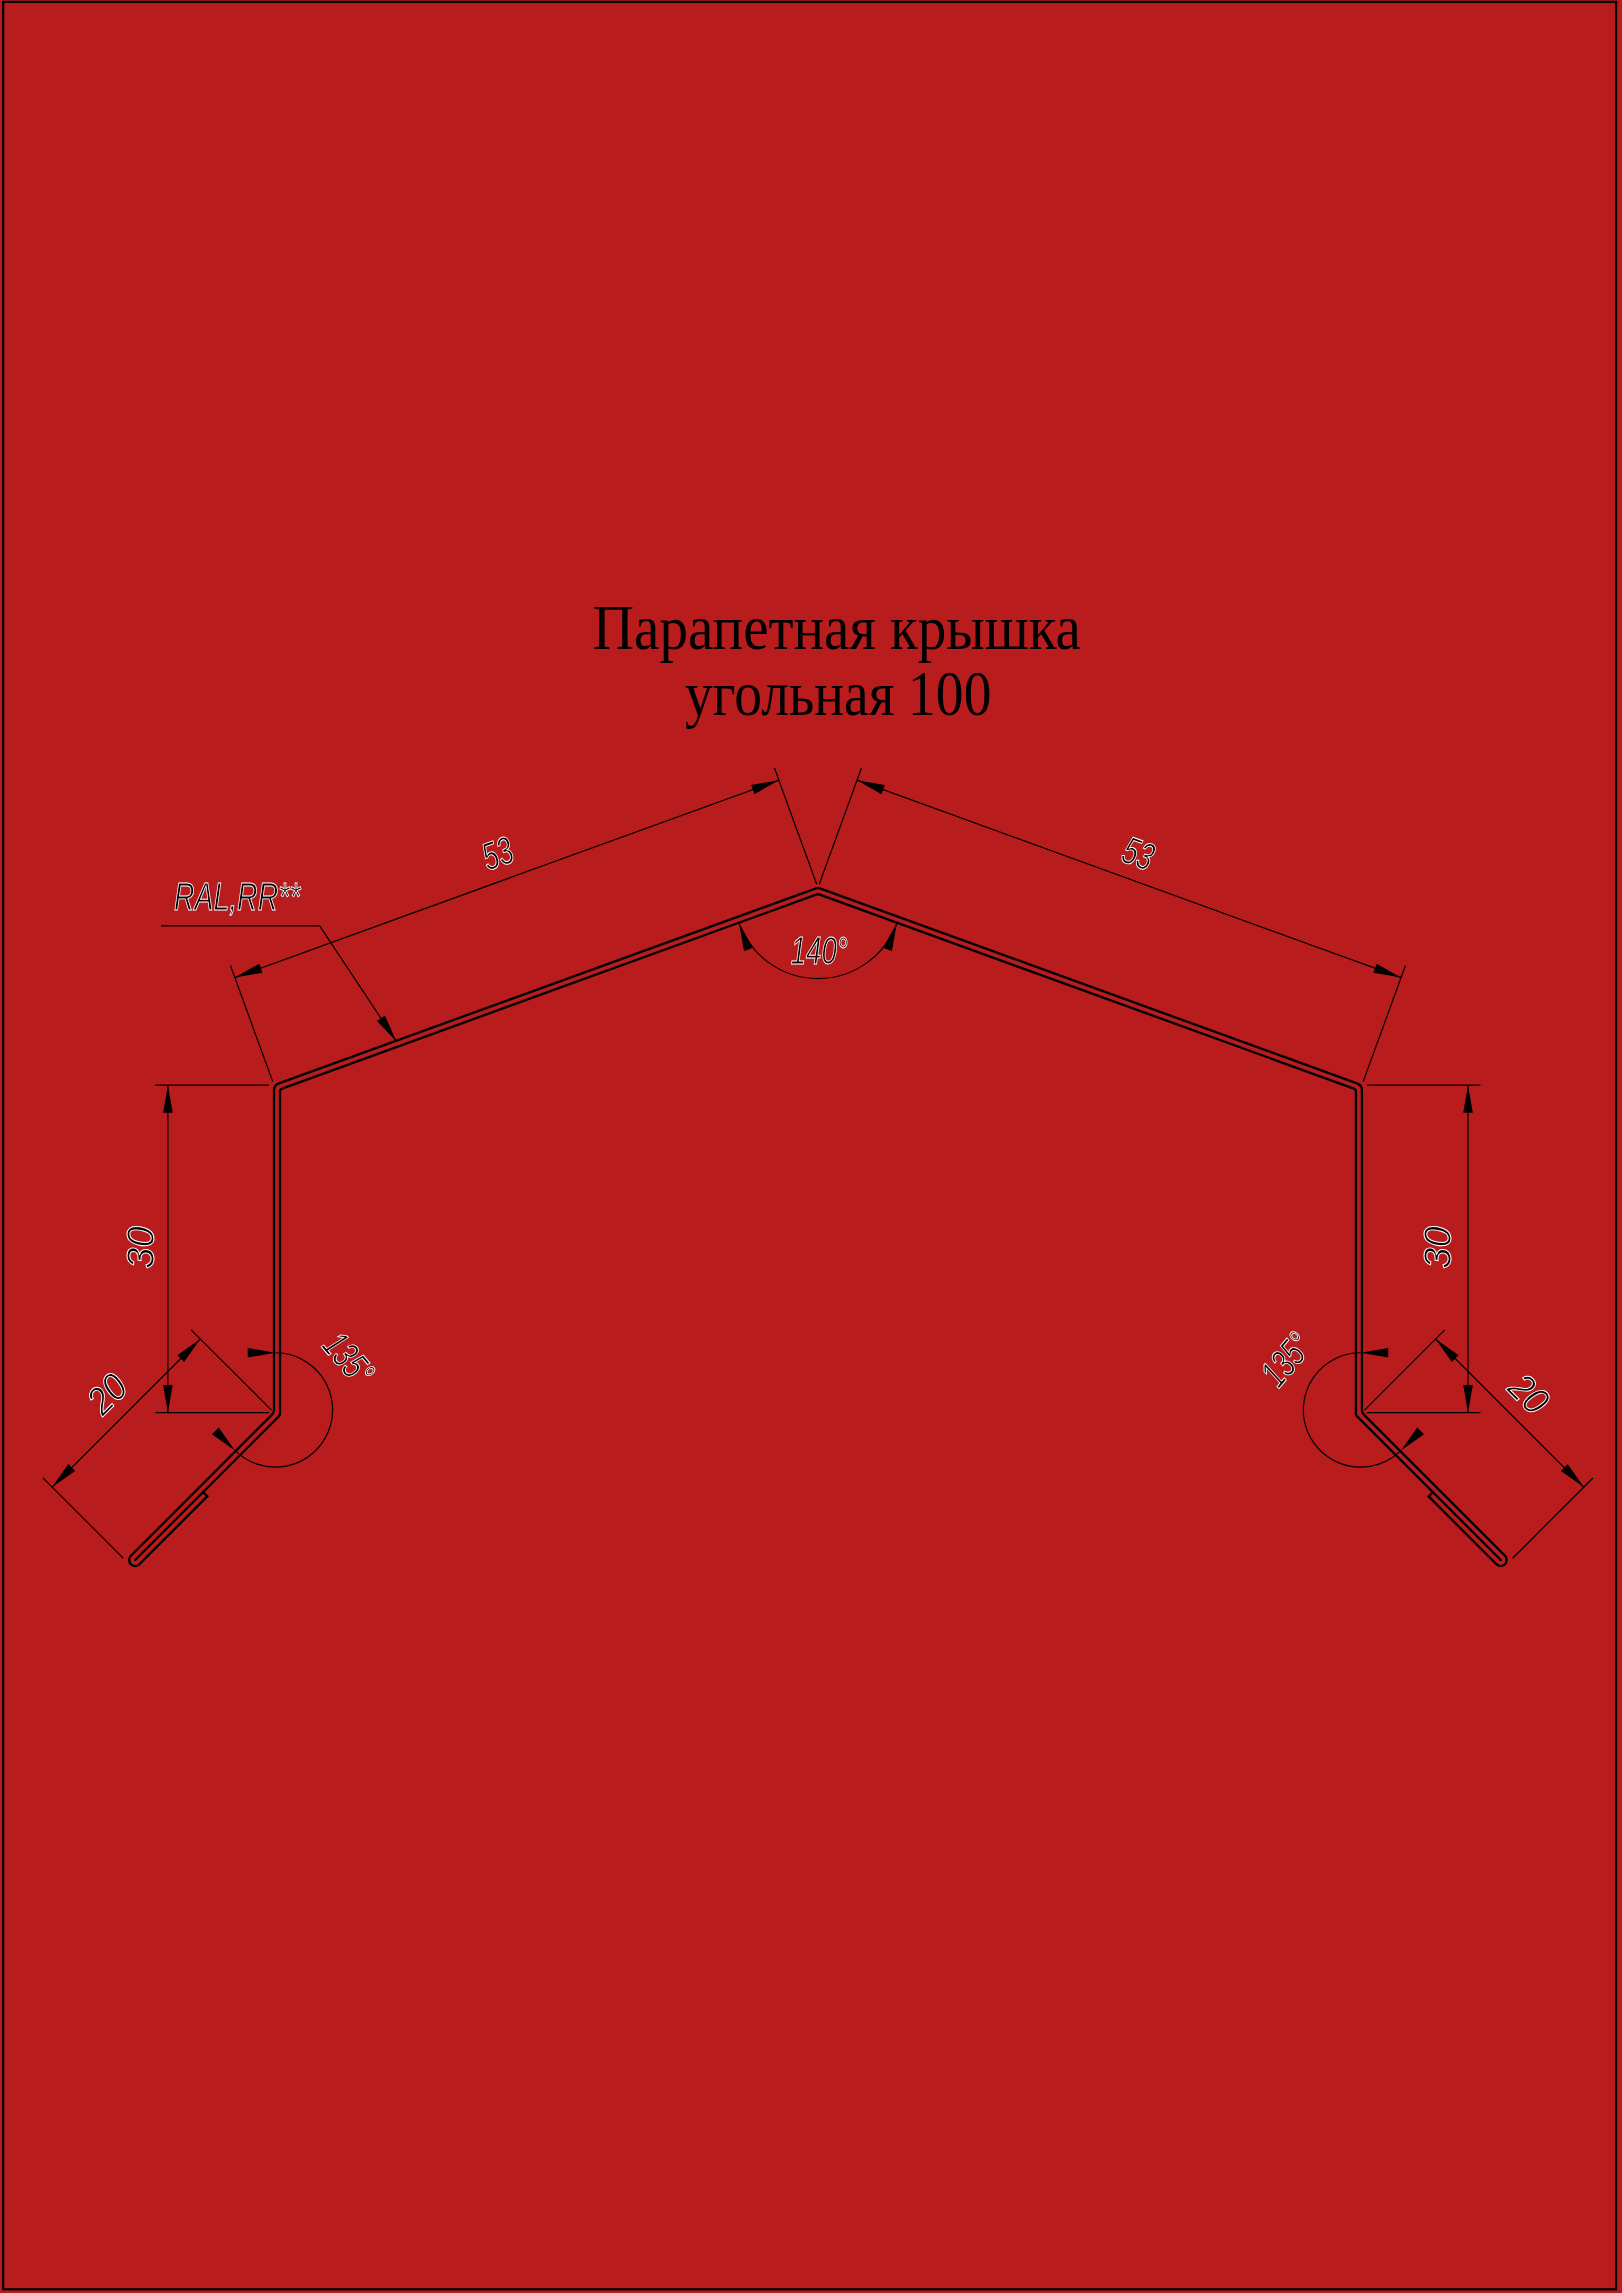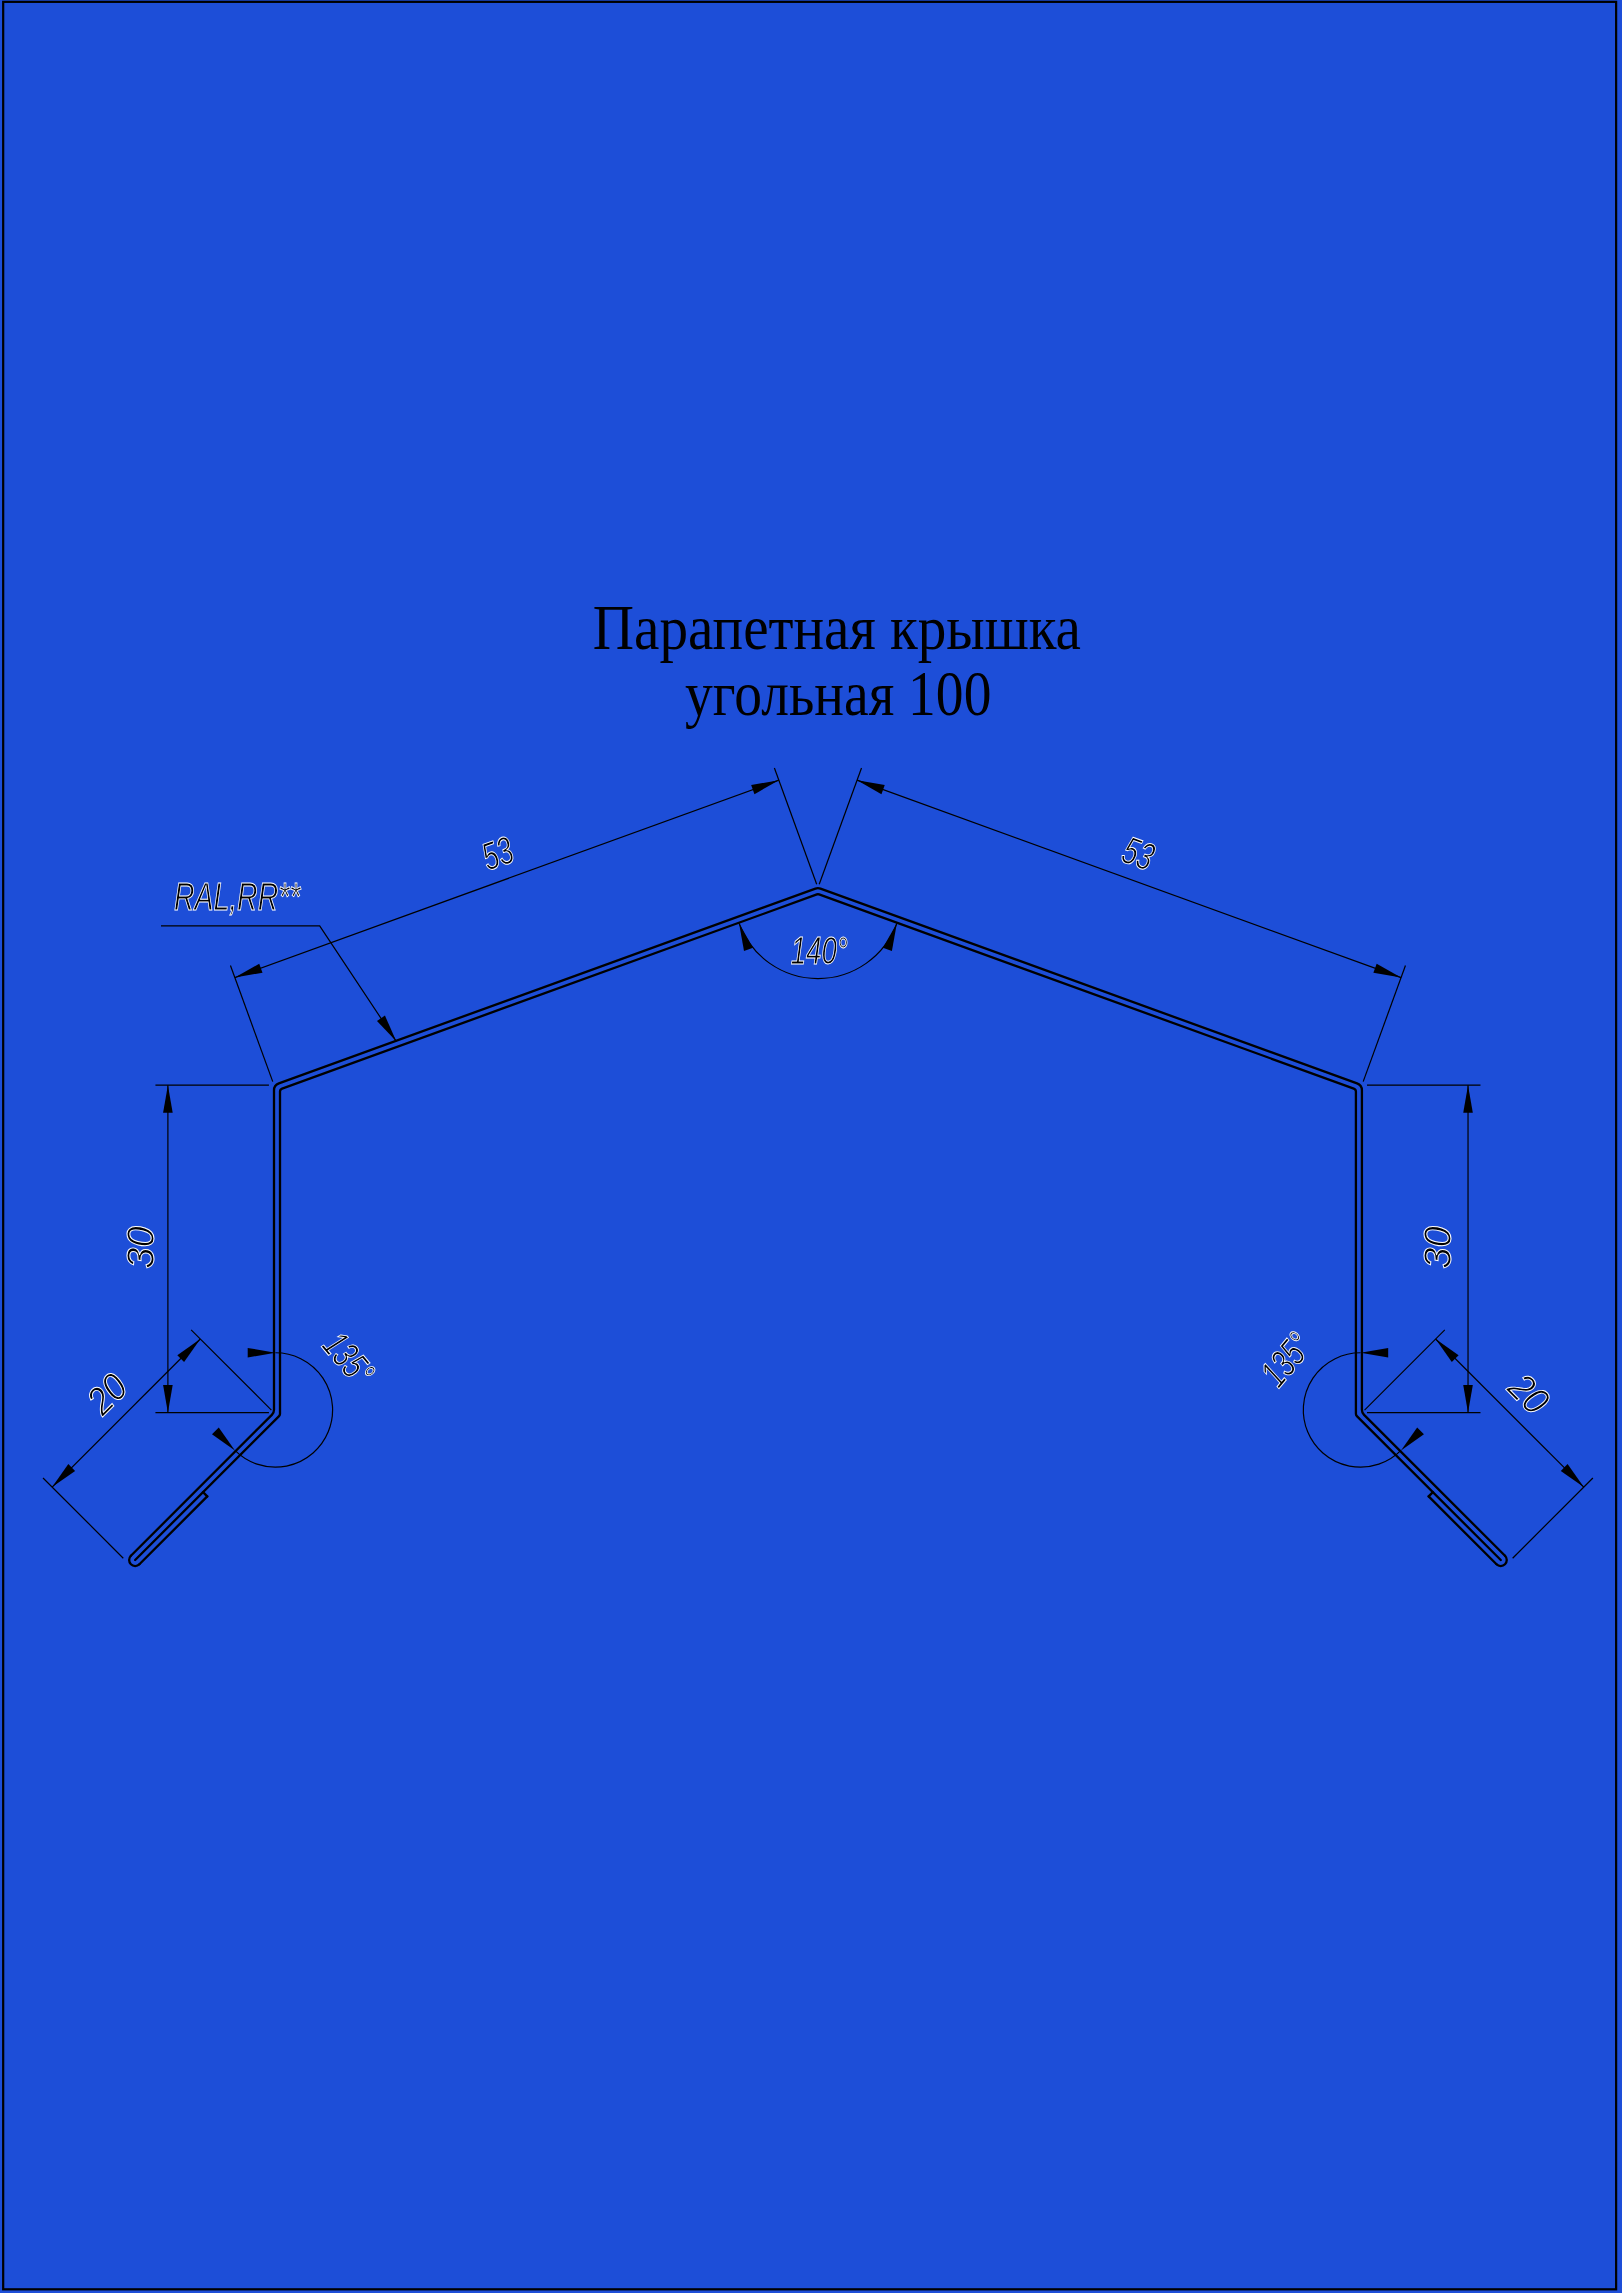--- a/index.html
+++ b/index.html
@@ -1,16 +1,16 @@
 <!DOCTYPE html>
 <html style="font-size:14.8px"><head>
 <meta charset="utf-8">
 <style>
 html,body{margin:0;padding:0;background:#ffffff;}
-#page{position:relative;width:1623px;height:2293px;background:#1d4ed8;overflow:hidden;}
+#page{position:relative;width:1623px;height:2293px;background:#b91c1c;overflow:hidden;}
 svg text{font-family:"Liberation Sans",sans-serif;}
 .sheet{stroke:#000000;stroke-width:2.5;fill:none;stroke-linecap:round;}
 .thin{stroke:#000000;stroke-width:1.3;fill:none;}
 polygon{fill:#000000;stroke:none;}
 .dim{font-size:42px;font-style:italic;fill:#000000;stroke:#ffffff;stroke-width:1.05;}
 .title{font-family:"Liberation Serif",serif;font-size:68px;fill:#000000;}
 </style>
 </head>
 <body>
 <div id="page">

